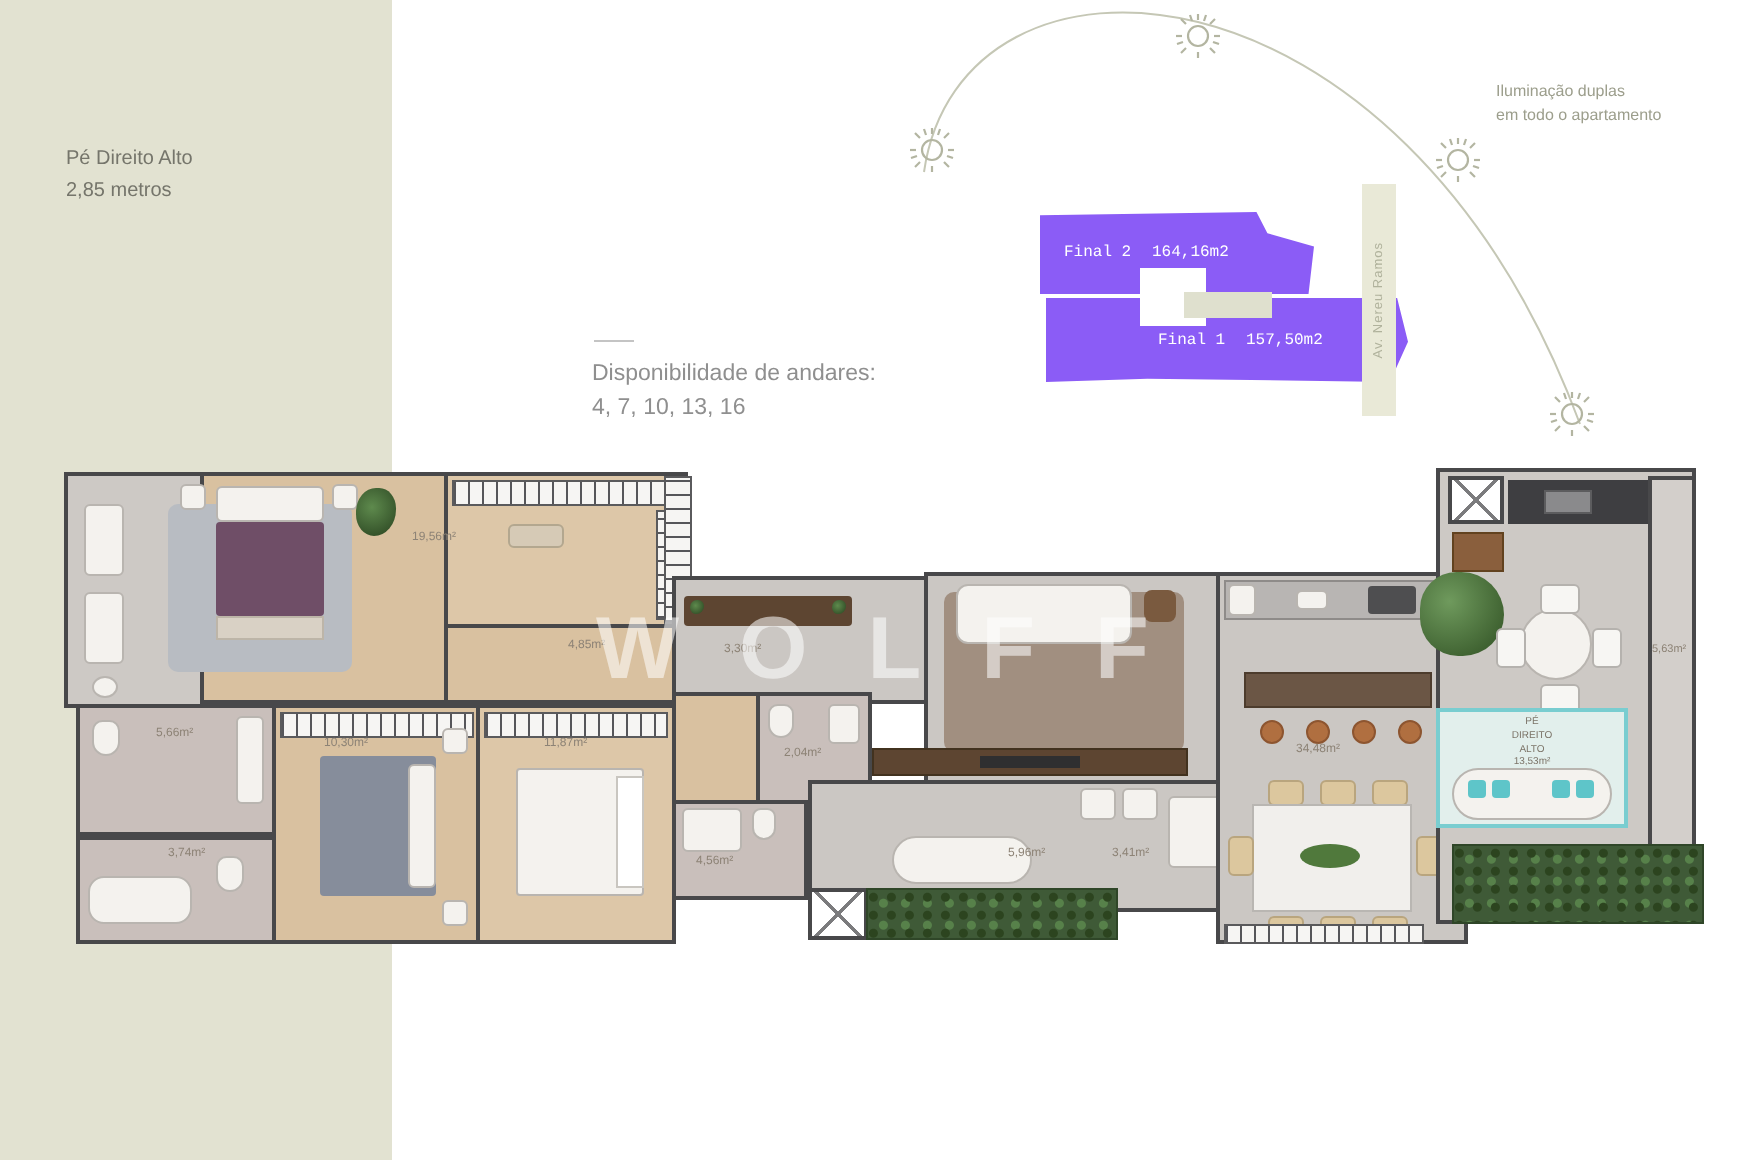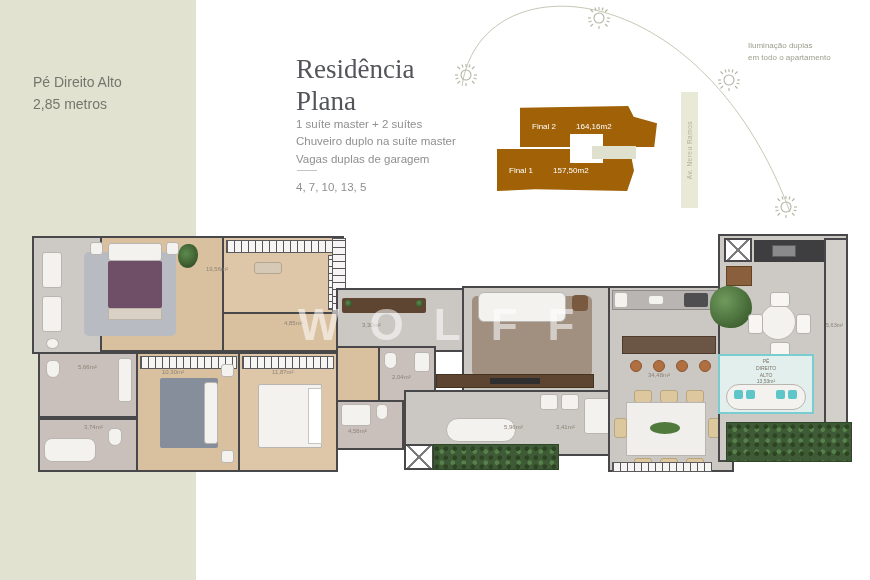--- a/index.html
+++ b/index.html
@@ -1,38 +1,38 @@
 <!DOCTYPE html>
 <html><head>
 <meta charset="utf-8">
 <style>
   html,body{margin:0;padding:0;background:#ffffff;}
   .page{position:relative;width:870px;height:580px;background:#ffffff;overflow:hidden;
         font-family:"Liberation Sans",sans-serif;}
   .abs{position:absolute;}
   
   .sidebar{left:0;top:0;width:196px;height:580px;background:#e2e2d1;}
-  .sidebar-text{left:33px;top:72px;font-size:14px;line-height:1.55;color:#75756b;}
+  .sidebar-text{left:33px;top:72px;font-size:10px;line-height:1.55;color:#75756b;}
   
   .title{left:296px;top:54px;font-family:"Liberation Serif",serif;font-size:27px;
          line-height:1.18;color:#54555a;}
   .features{left:296px;top:116px;font-size:11.5px;line-height:1.5;color:#8f8f8f;}
   .divider{left:297px;top:170px;width:20px;height:1px;background:#c4c4c4;}
   .avail{left:296px;top:179px;font-size:11.5px;line-height:1.5;color:#8f8f8f;}
   
   .arc-svg{left:430px;top:0;width:440px;height:230px;}
   .sun-note{left:748px;top:40px;font-size:8px;line-height:1.5;color:#9c9e8c;}
   
-  .blk{background:#a16207;display:flex;align-items:center;color:#ffffff;font-size:8px;}
+  .blk{background:#8b5cf6;display:flex;align-items:center;color:#ffffff;font-size:8px;font-family:Liberation Mono, monospace;}
   .blk .nm{margin-left:12px;width:34px;}
   .blk .ar{margin-left:10px;}
   .b2{left:520px;top:106px;width:137px;height:41px;
       clip-path:polygon(0 4%,79% 0,83% 26%,100% 42%,98% 100%,0 100%);}
-  .b1{left:497px;top:149px;width:137px;height:42px;
-      clip-path:polygon(0 0,97% 0,100% 52%,95% 100%,28% 96%,0 100%);}
+  .b1{left:523px;top:149px;width:137px;height:42px;
+      clip-path:polygon(0 0,97% 0,100% 52%,95% 100%,28% 96%,0 100%);padding-left:44px;}
   .notch{left:570px;top:134px;width:33px;height:29px;background:#ffffff;}
   .inset{left:592px;top:146px;width:44px;height:13px;background:#dfe0ce;}
   .street-bar{left:681px;top:92px;width:17px;height:116px;background:#e9e9d7;
       display:flex;align-items:center;justify-content:center;}
   .street-txt{writing-mode:vertical-rl;transform:rotate(180deg);font-size:6.5px;
       color:#b0b29c;letter-spacing:.5px;white-space:nowrap;}
   
   .room{position:absolute;box-sizing:border-box;border:2px solid #48484a;}
   .wood{background:#d9c1a0;} .wood2{background:#ddc7a8;}
   .gray{background:#cbc7c3;} .mauve{background:#c9bfbb;} .tile{background:#cdc9c5;}
@@ -78,32 +78,24 @@
 <body>
 
 <div class="page">
 
   <div class="abs sidebar"></div>
   <div class="abs sidebar-text">
     <div>Pé Direito Alto</div>
     <div>2,85 metros</div>
   </div>
 
-  <div class="abs title">
-    <div>Residência</div>
-    <div>Plana</div>
-  </div>
-  <div class="abs features">
-    <div>1 suíte master + 2 suítes</div>
-    <div>Chuveiro duplo na suíte master</div>
-    <div>Vagas duplas de garagem</div>
-  </div>
   <div class="abs divider"></div>
   <div class="abs avail">
-    <div>4, 7, 10, 13, 5</div>
+    <div>Disponibilidade de andares:</div>
+    <div>4, 7, 10, 13, 16</div>
   </div>
 
   <svg class="abs arc-svg" viewBox="0 0 440 230">
     <defs>
       <g id="sun" stroke="#b3b5a1" fill="none" stroke-width="1.1">
         <circle cx="0" cy="0" r="5"></circle>
         <line x1="0" y1="-8" x2="0" y2="-11"></line>
           <line x1="0" y1="8" x2="0" y2="11"></line>
         <line x1="-8" y1="0" x2="-11" y2="0"></line>
           <line x1="8" y1="0" x2="11" y2="0"></line>

